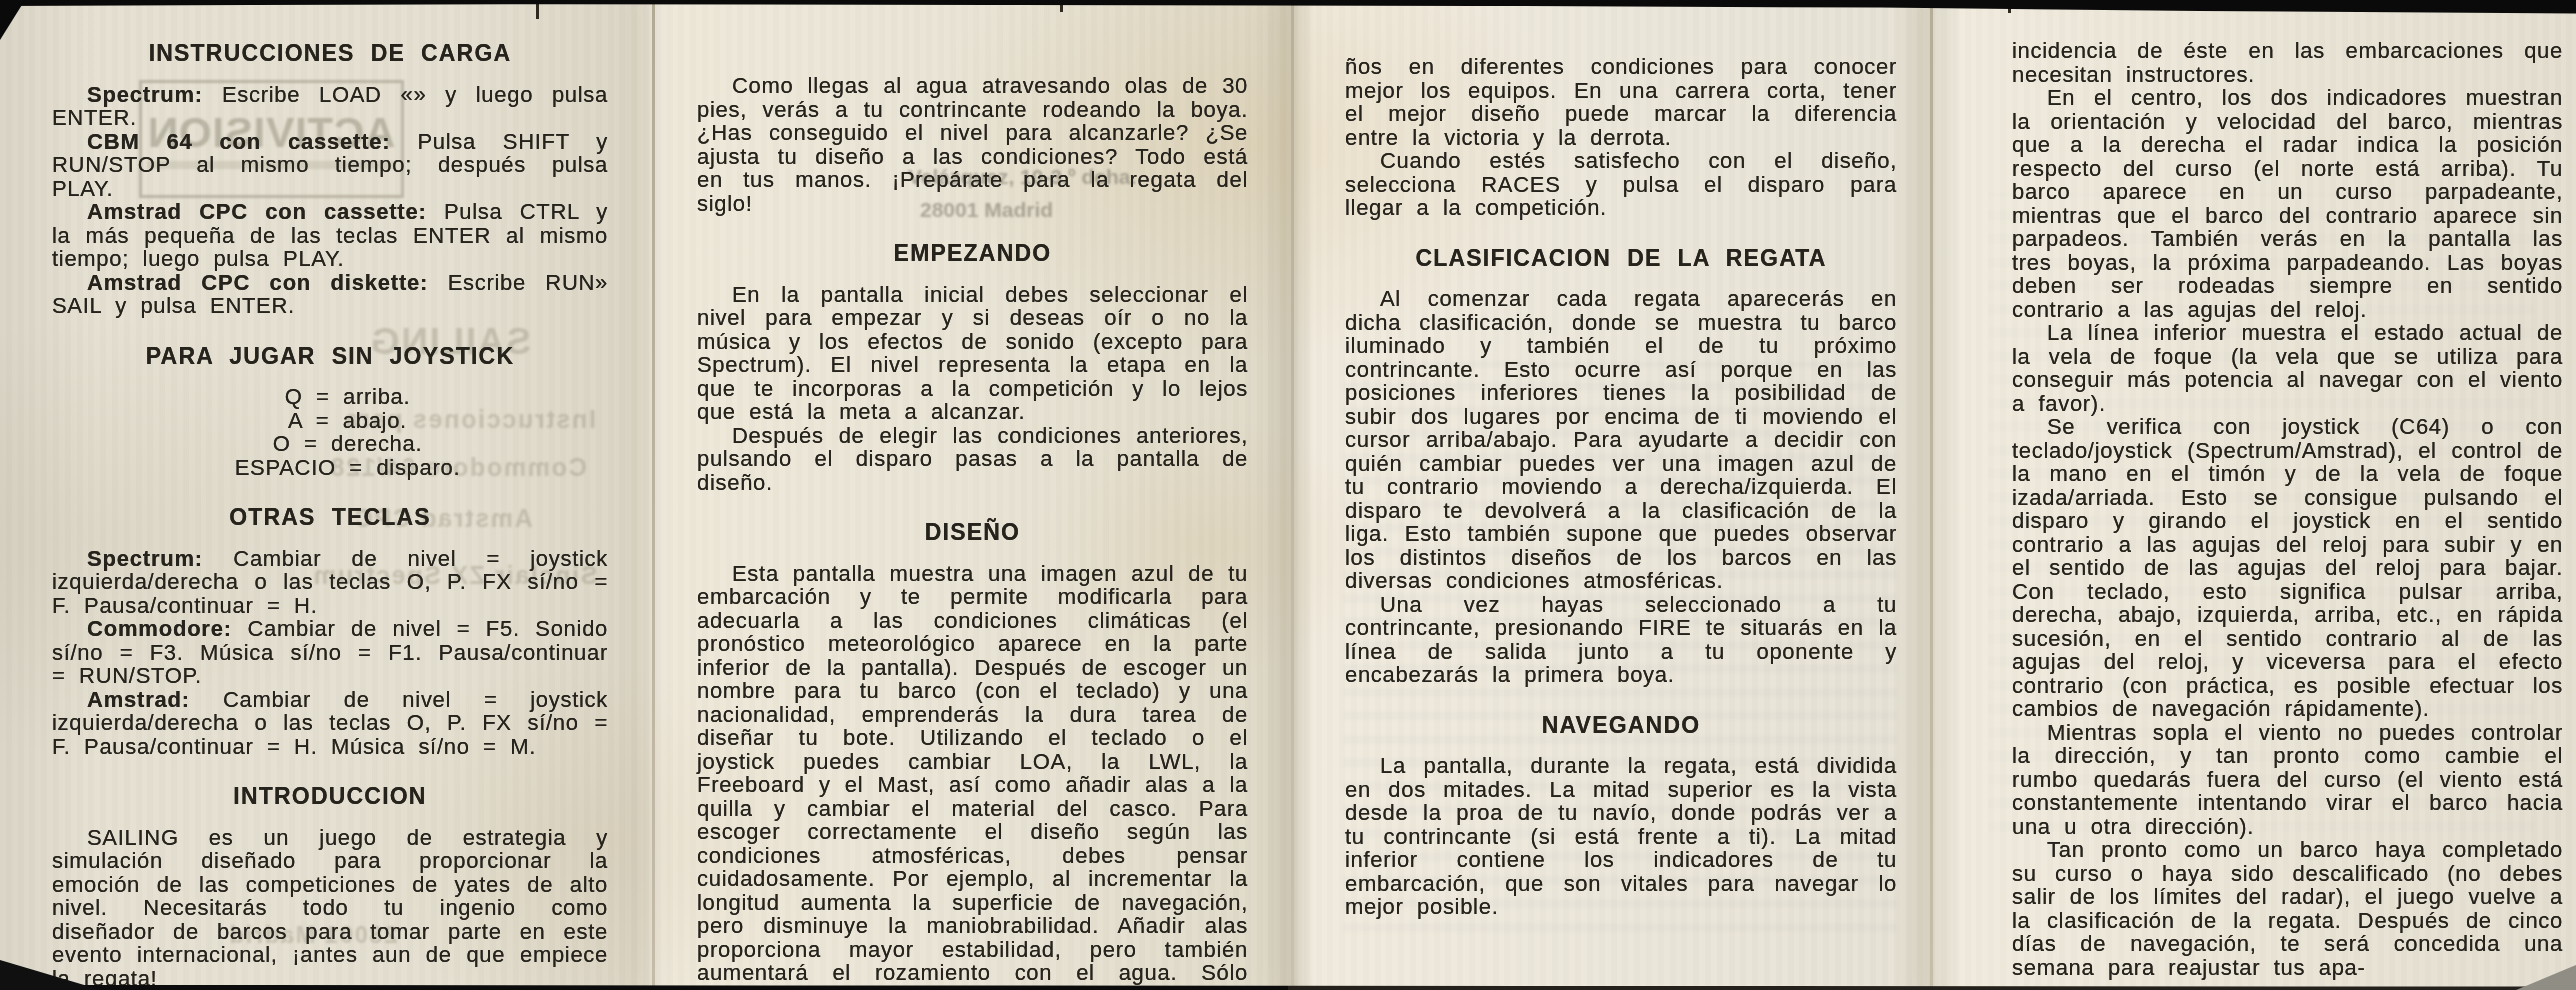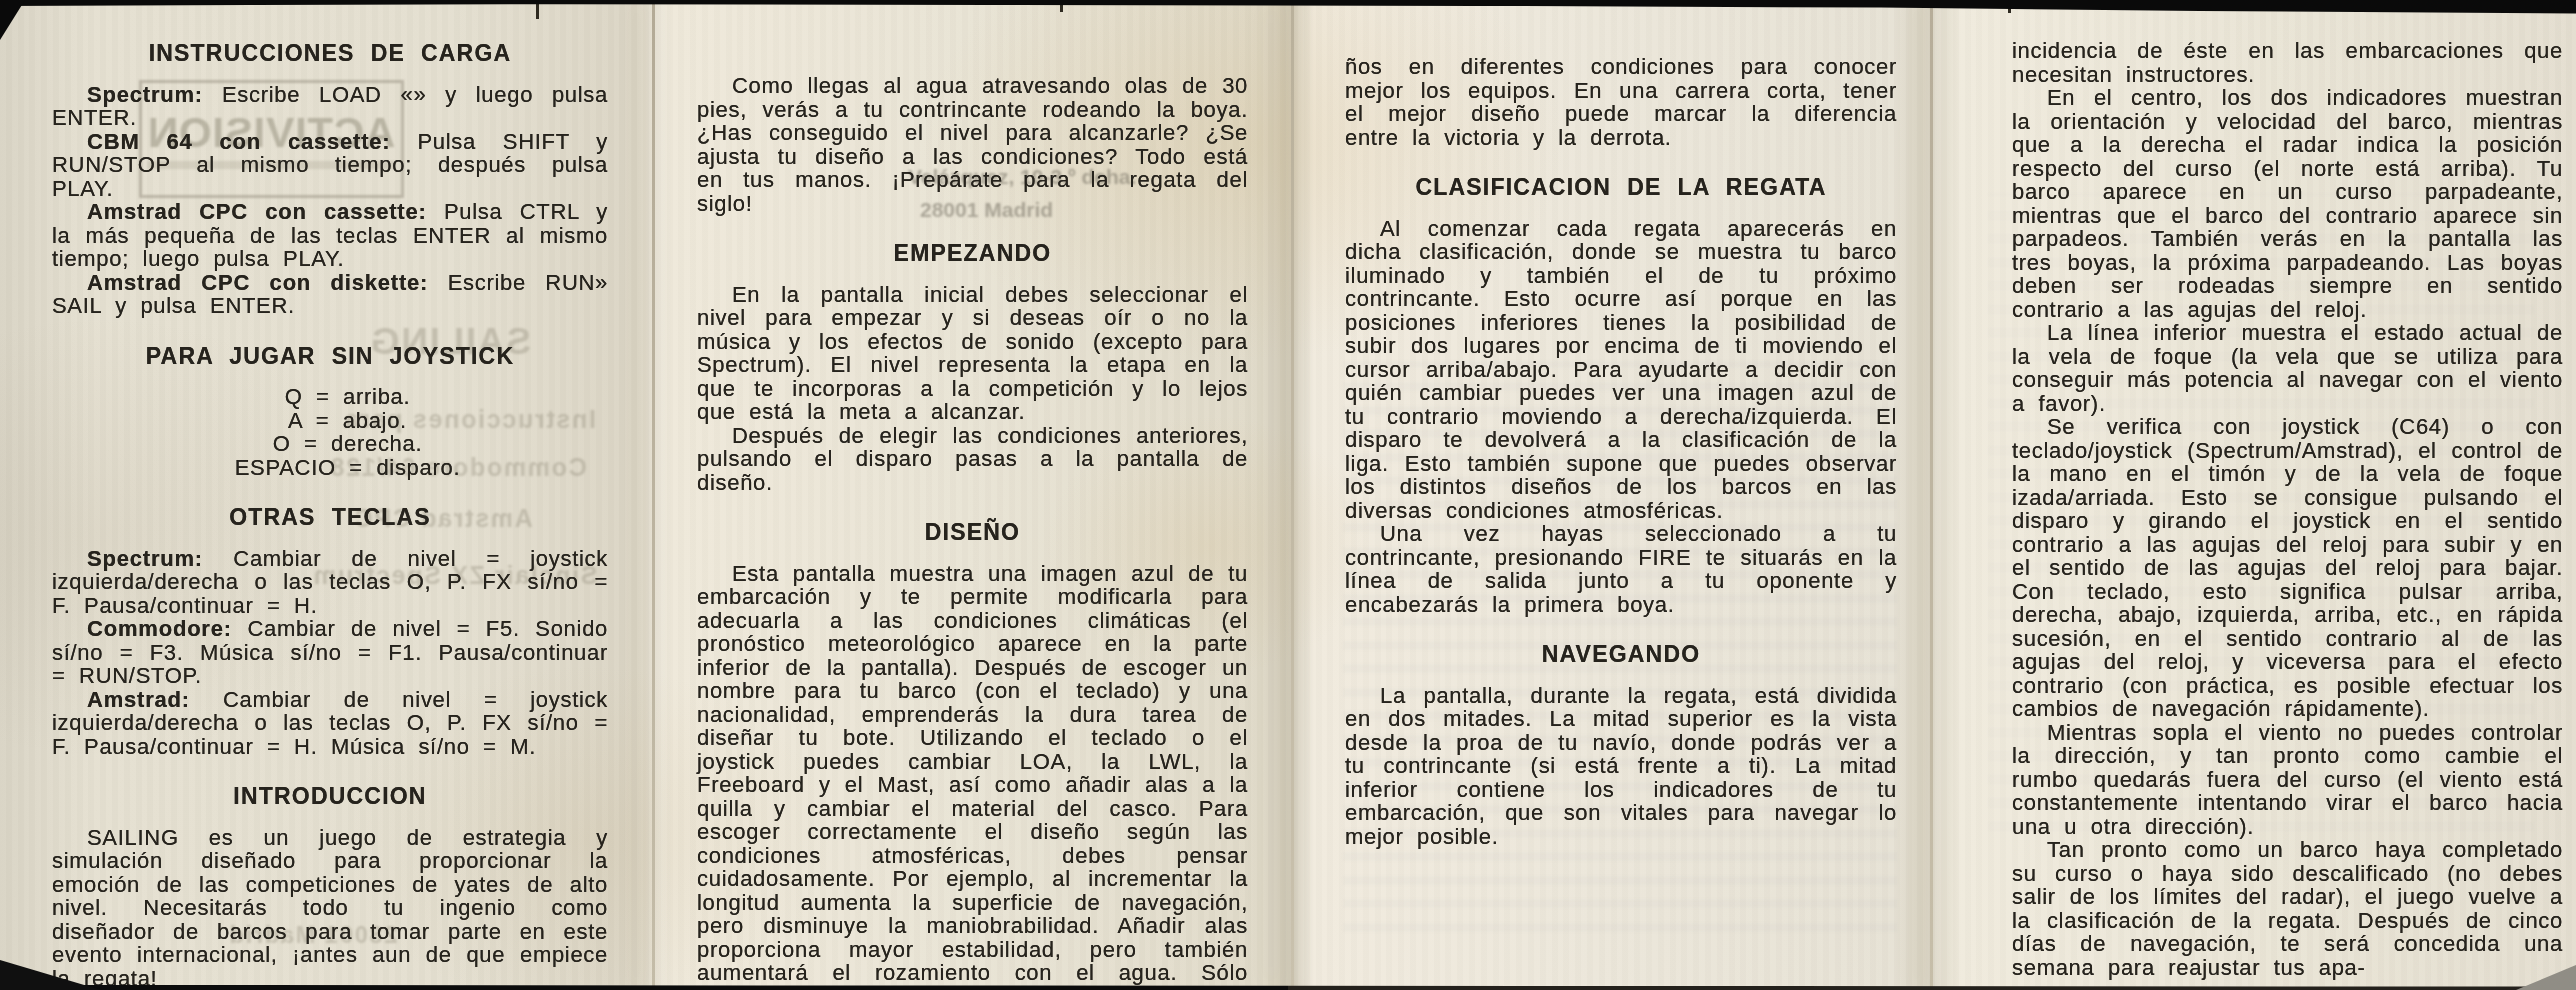--- a/index.html
+++ b/index.html
@@ -161,20 +161,21 @@
 <div class="col" id="col-2">
     <p class="para">Como llegas al agua atravesando olas de 30 pies, verás a tu contrincante rodeando la boya. ¿Has conseguido el nivel para alcanzarle? ¿Se ajusta tu diseño a las condiciones? Todo está en tus manos. ¡Prepárate para la regata del siglo!</p>
     <h2 class="hd">EMPEZANDO</h2>
     <p class="para">En la pantalla inicial debes seleccionar el nivel para empezar y si deseas oír o no la música y los efectos de sonido (excepto para Spectrum). El nivel representa la etapa en la que te incorporas a la competición y lo lejos que está la meta a alcanzar.</p>
     <p class="para">Después de elegir las condiciones anteriores, pulsando el disparo pasas a la pantalla de diseño.</p>
     <h2 class="hd">DISEÑO</h2>
     <p class="para">Esta pantalla muestra una imagen azul de tu embarcación y te permite modificarla para adecuarla a las condiciones climáticas (el pronóstico meteorológico aparece en la parte inferior de la pantalla). Después de escoger un nombre para tu barco (con el teclado) y una nacionalidad, emprenderás la dura tarea de diseñar tu bote. Utilizando el teclado o el joystick puedes cambiar LOA, la LWL, la Freeboard y el Mast, así como añadir alas a la quilla y cambiar el material del casco. Para escoger correctamente el diseño según las condiciones atmosféricas, debes pensar cuidadosamente. Por ejemplo, al incrementar la longitud aumenta la superficie de navegación, pero disminuye la maniobrabilidad. Añadir alas proporciona mayor estabilidad, pero también aumentará el rozamiento con el agua. Sólo tendrás que experimentar con diferentes dise-</p>
   </div>
 <div class="col" id="col-3">
     <p class="para noind">ños en diferentes condiciones para conocer mejor los equipos. En una carrera corta, tener el mejor diseño puede marcar la diferencia entre la victoria y la derrota.</p>
+    <p class="para">Cuando estés satisfecho con el diseño, selecciona RACES y pulsa el disparo para llegar a la competición.</p>
     <h2 class="hd">CLASIFICACION DE LA REGATA</h2>
     <p class="para">Al comenzar cada regata aparecerás en dicha clasificación, donde se muestra tu barco iluminado y también el de tu próximo contrincante. Esto ocurre así porque en las posiciones inferiores tienes la posibilidad de subir dos lugares por encima de ti moviendo el cursor arriba/abajo. Para ayudarte a decidir con quién cambiar puedes ver una imagen azul de tu contrario moviendo a derecha/izquierda. El disparo te devolverá a la clasificación de la liga. Esto también supone que puedes observar los distintos diseños de los barcos en las diversas condiciones atmosféricas.</p>
     <p class="para">Una vez hayas seleccionado a tu contrincante, presionando FIRE te situarás en la línea de salida junto a tu oponente y encabezarás la primera boya.</p>
     <h2 class="hd">NAVEGANDO</h2>
     <p class="para">La pantalla, durante la regata, está dividida en dos mitades. La mitad superior es la vista desde la proa de tu navío, donde podrás ver a tu contrincante (si está frente a ti). La mitad inferior contiene los indicadores de tu embarcación, que son vitales para navegar lo mejor posible.</p>
   </div>
 <div class="col" id="col-4">
     <p class="para noind">incidencia de éste en las embarcaciones que necesitan instructores.</p>
     <p class="para">En el centro, los dos indicadores muestran la orientación y velocidad del barco, mientras que a la derecha el radar indica la posición respecto del curso (el norte está arriba). Tu barco aparece en un curso parpadeante, mientras que el barco del contrario aparece sin parpadeos. También verás en la pantalla las tres boyas, la próxima parpadeando. Las boyas deben ser rodeadas siempre en sentido contrario a las agujas del reloj.</p>
     <p class="para">La línea inferior muestra el estado actual de la vela de foque (la vela que se utiliza para conseguir más potencia al navegar con el viento a favor).</p>

